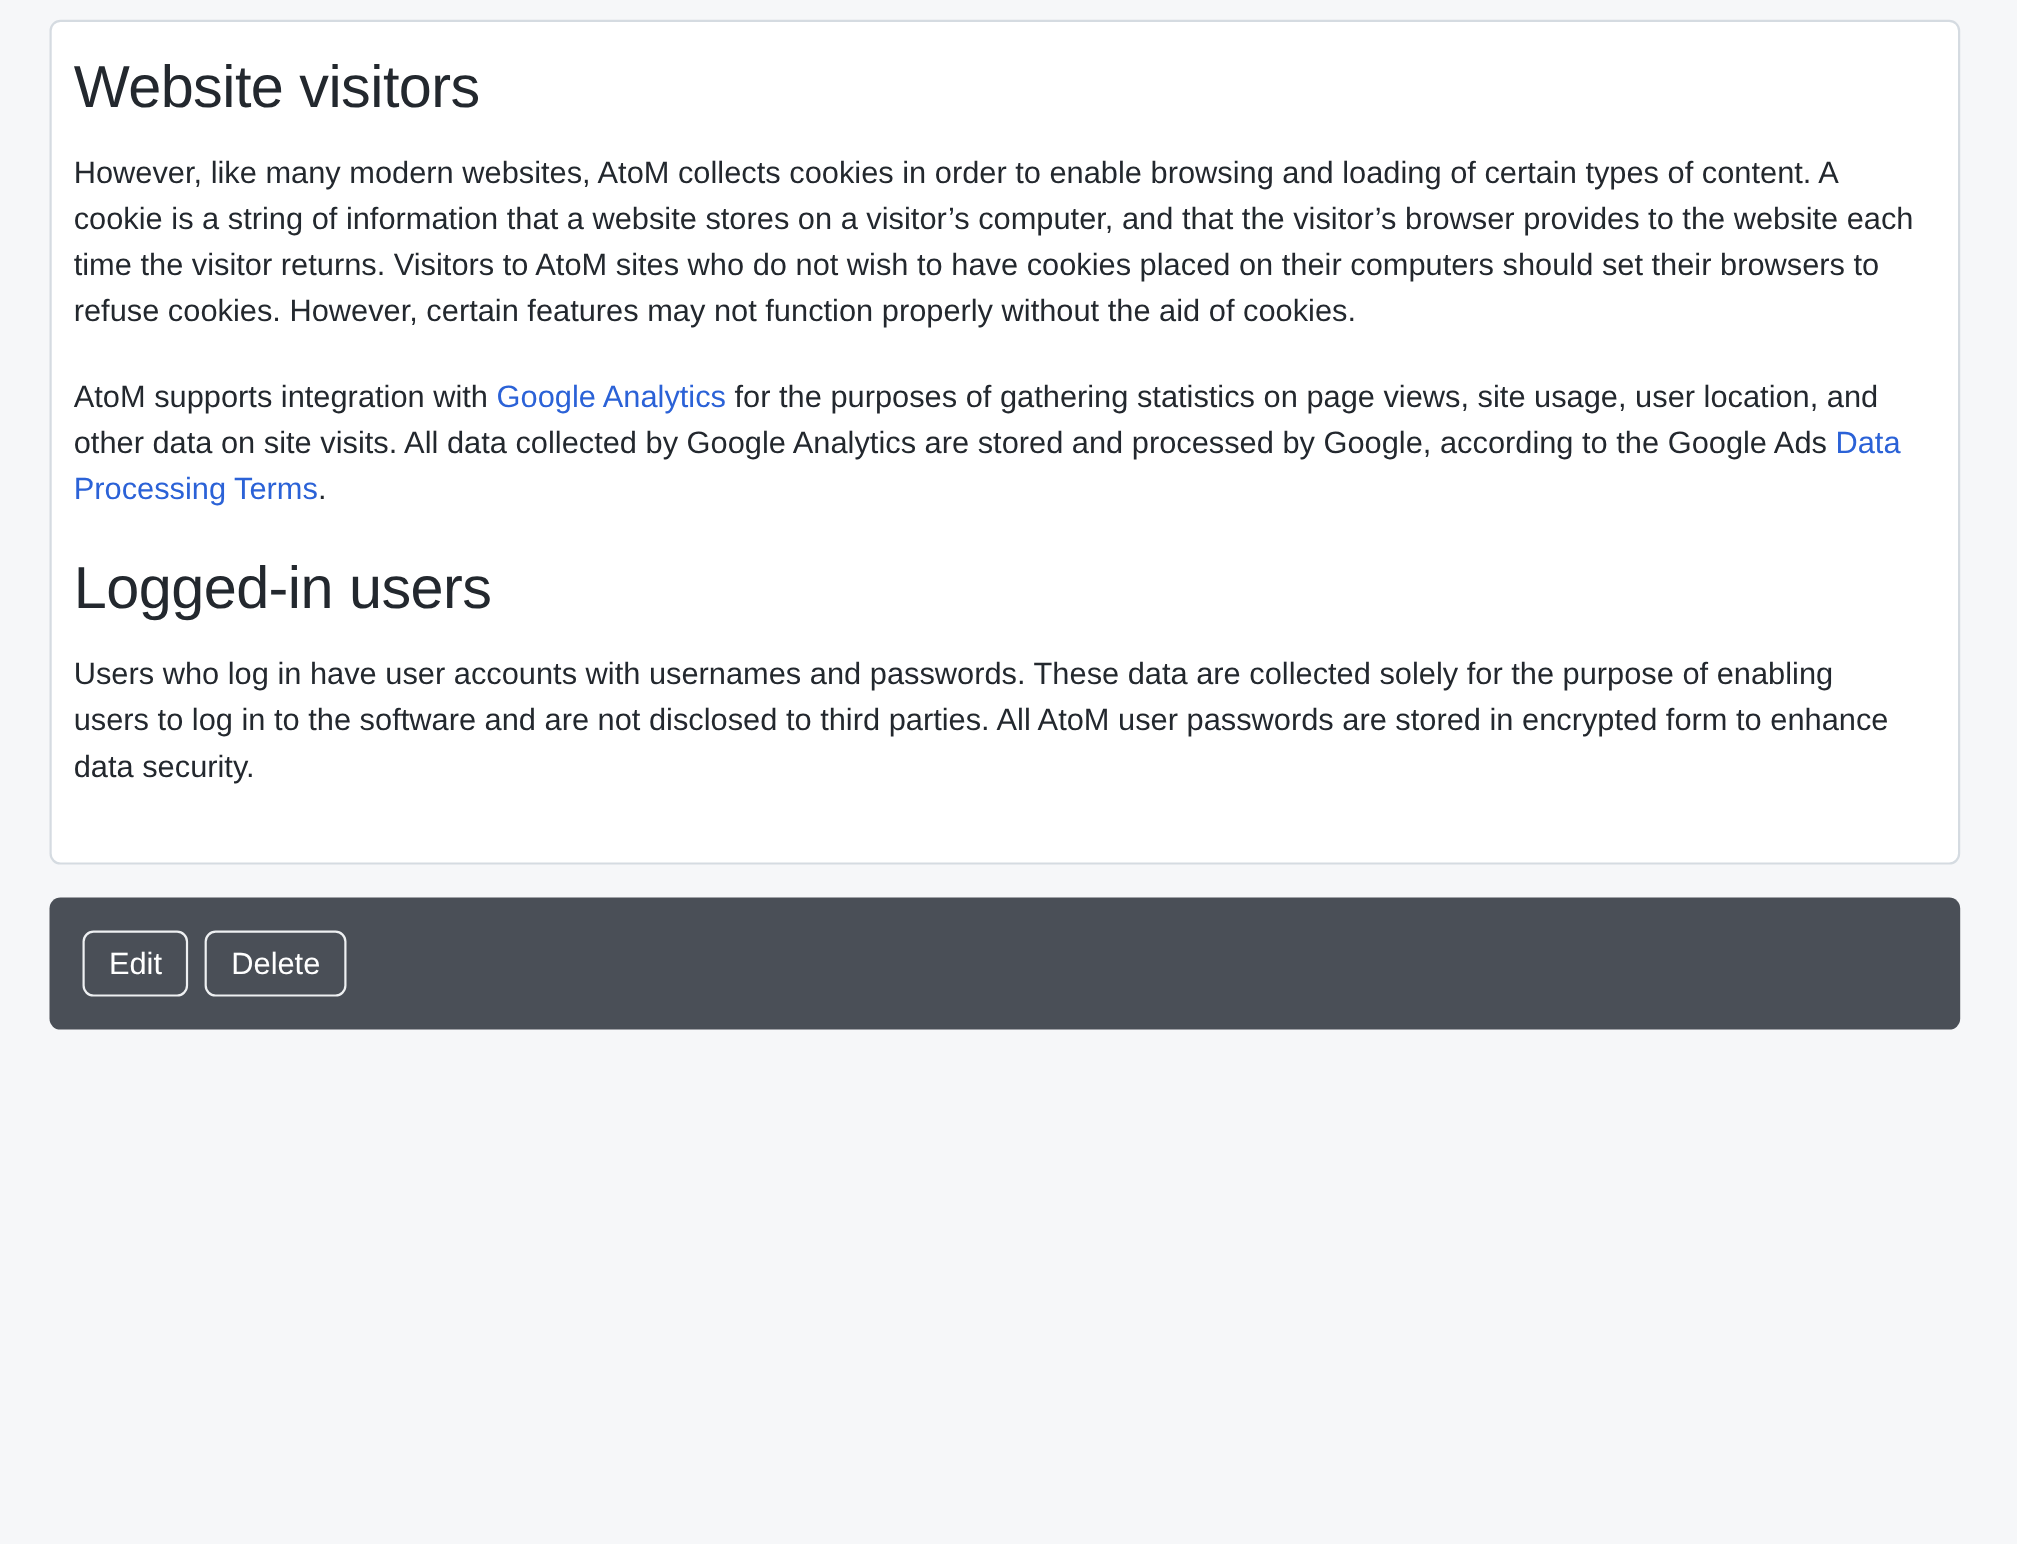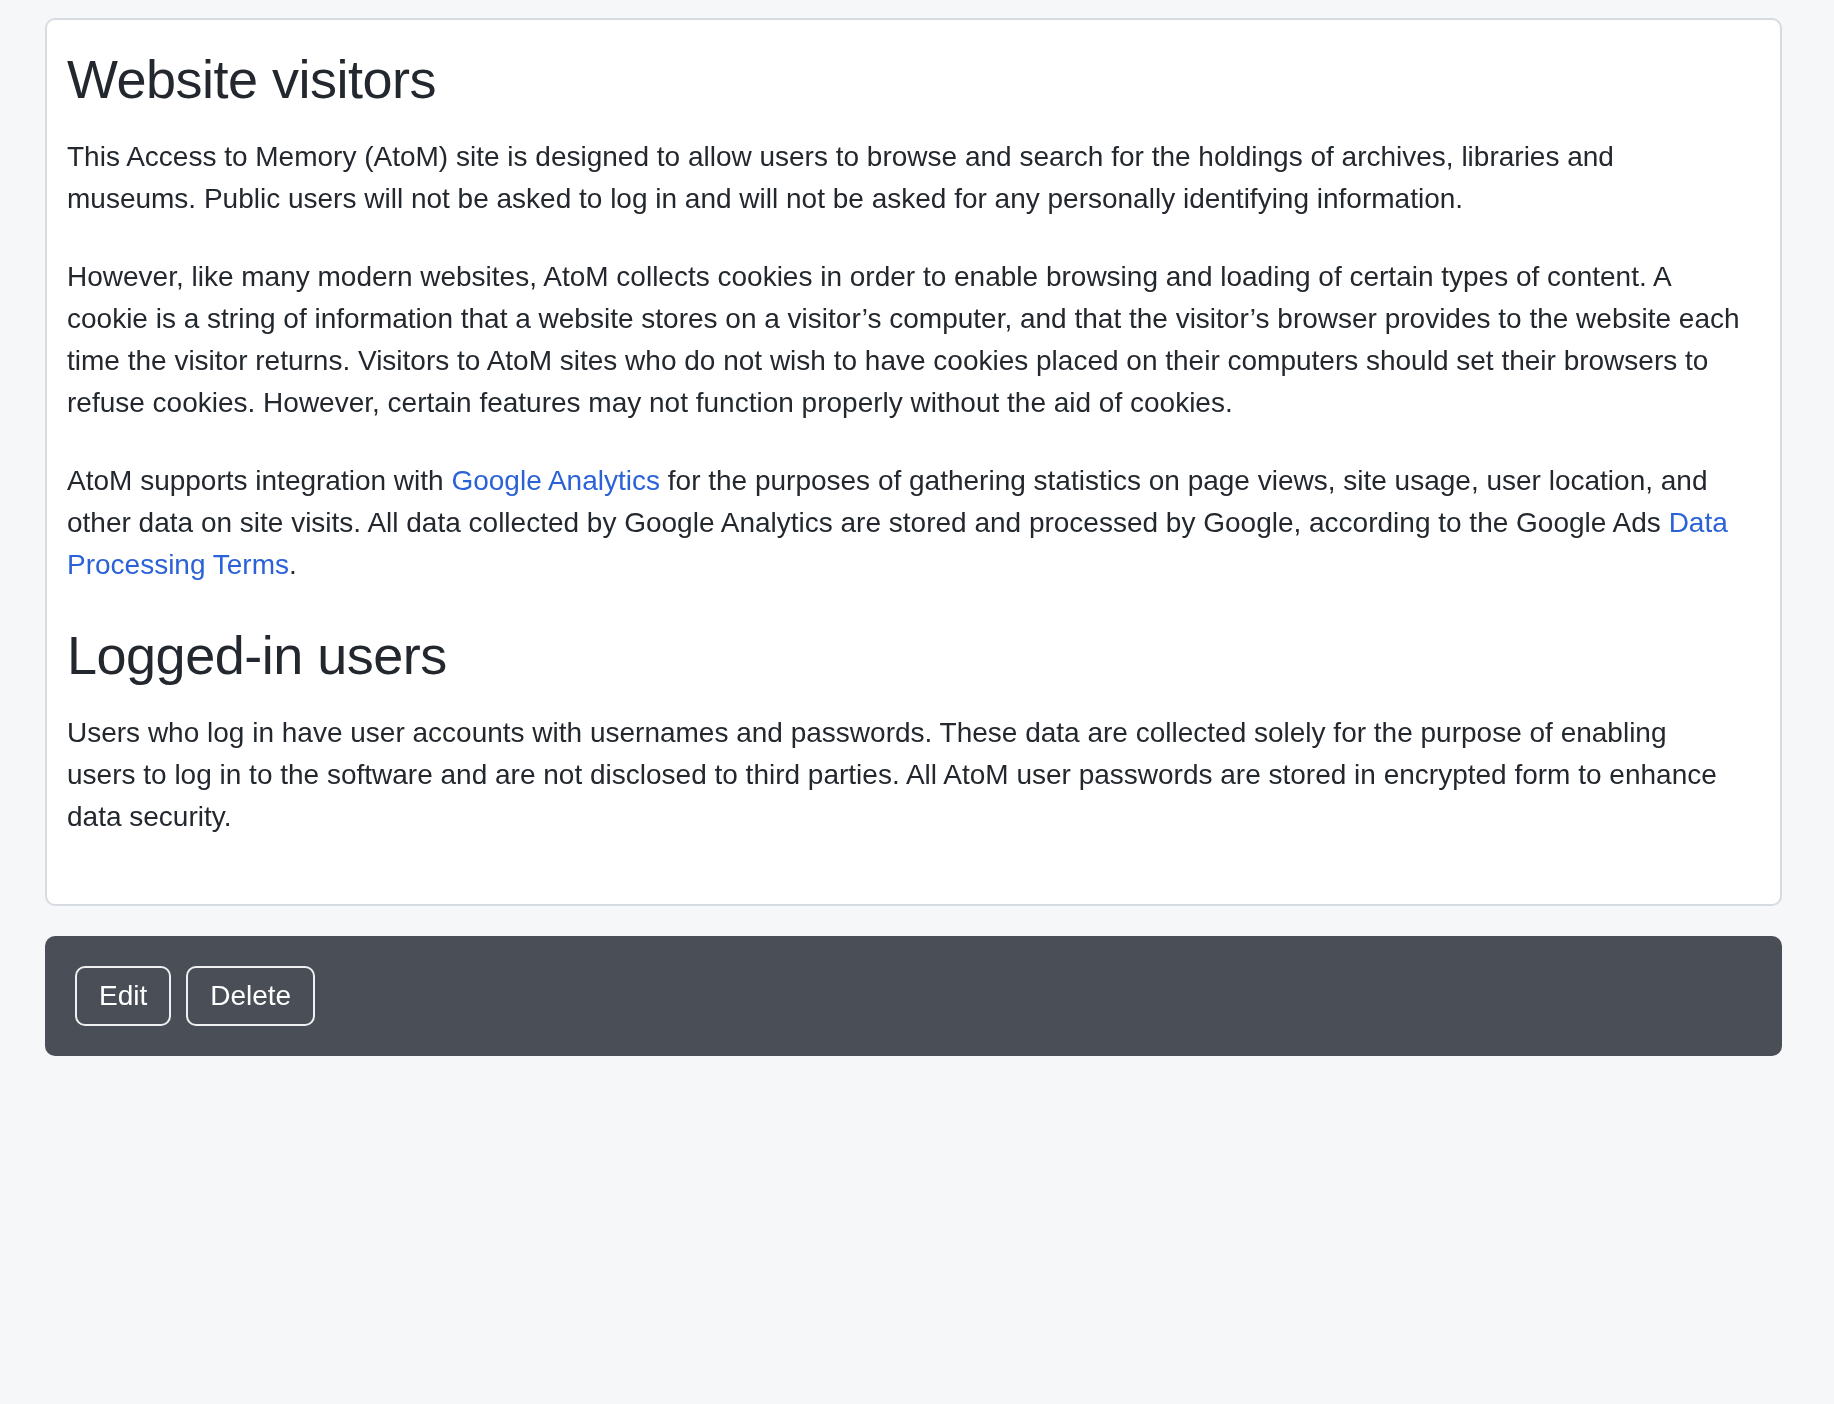--- a/index.html
+++ b/index.html
@@ -78,21 +78,20 @@
 </head>
 <body>
 
 <div class="page">
 
 
   <div class="content-card">
 
     <h2 class="section-heading">Website visitors</h2>
 
-    <p>This Access to Memory (AtoM) site is designed to allow users to browse and search for the holdings of archives, libraries and museums. Public users will not be asked to log in and will not be asked for any personally identifying information.</p>
 
     <p>However, like many modern websites, AtoM collects cookies in order to enable browsing and loading of certain types of content. A cookie is a string of information that a website stores on a visitor’s computer, and that the visitor’s browser provides to the website each time the visitor returns. Visitors to AtoM sites who do not wish to have cookies placed on their computers should set their browsers to refuse cookies. However, certain features may not function properly without the aid of cookies.</p>
 
     <p><span>AtoM supports integration with </span><a>Google Analytics</a><span> for the purposes of gathering statistics on page views, site usage, user location, and other data on site visits. All data collected by Google Analytics are stored and processed by Google, according to the Google Ads </span><a>Data Processing Terms</a><span>.</span></p>
 
 
     <h2 class="section-heading second">Logged-in users</h2>
 
     <p>Users who log in have user accounts with usernames and passwords. These data are collected solely for the purpose of enabling users to log in to the software and are not disclosed to third parties. All AtoM user passwords are stored in encrypted form to enhance data security.</p>
 

